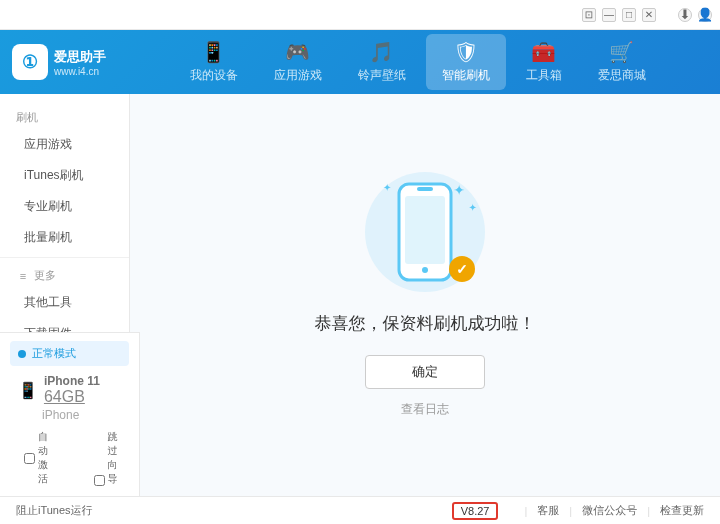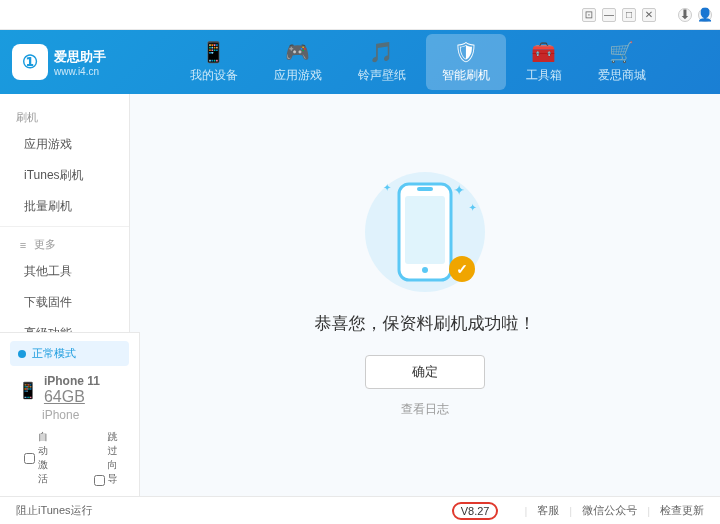--- a/index.html
+++ b/index.html
@@ -281,21 +281,21 @@
       color: #666;
       gap: 0;
     }
     .footer-itunes {
       color: #666;
       font-size: 11px;
     }
     .footer-spacer { flex: 1; }
     .footer-version {
       border: 2px solid #e0392d;
-      border-radius: 9px;
+      border-radius: 3px;
       padding: 1px 7px;
       color: #333;
       font-size: 11px;
       margin-right: 16px;
       cursor: pointer;
     }
     .footer-divider {
       color: #ddd;
       margin: 0 10px;
     }
@@ -360,20 +360,21 @@
 </div>
 
 <div class="main-layout">
 
   <div class="sidebar">
     <div class="sidebar-section-title">
       <span>刷机</span>
     </div>
     <div class="sidebar-item">应用游戏</div>
     <div class="sidebar-item">iTunes刷机</div>
+    <div class="sidebar-item">专业刷机</div>
     <div class="sidebar-item">批量刷机</div>
 
     <div class="sidebar-divider"></div>
 
     <div class="sidebar-section-title">
       <span style="display:inline-block;width:14px;text-align:center;">≡</span>
       <span>更多</span>
     </div>
     <div class="sidebar-item">其他工具</div>
     <div class="sidebar-item">下载固件</div>

